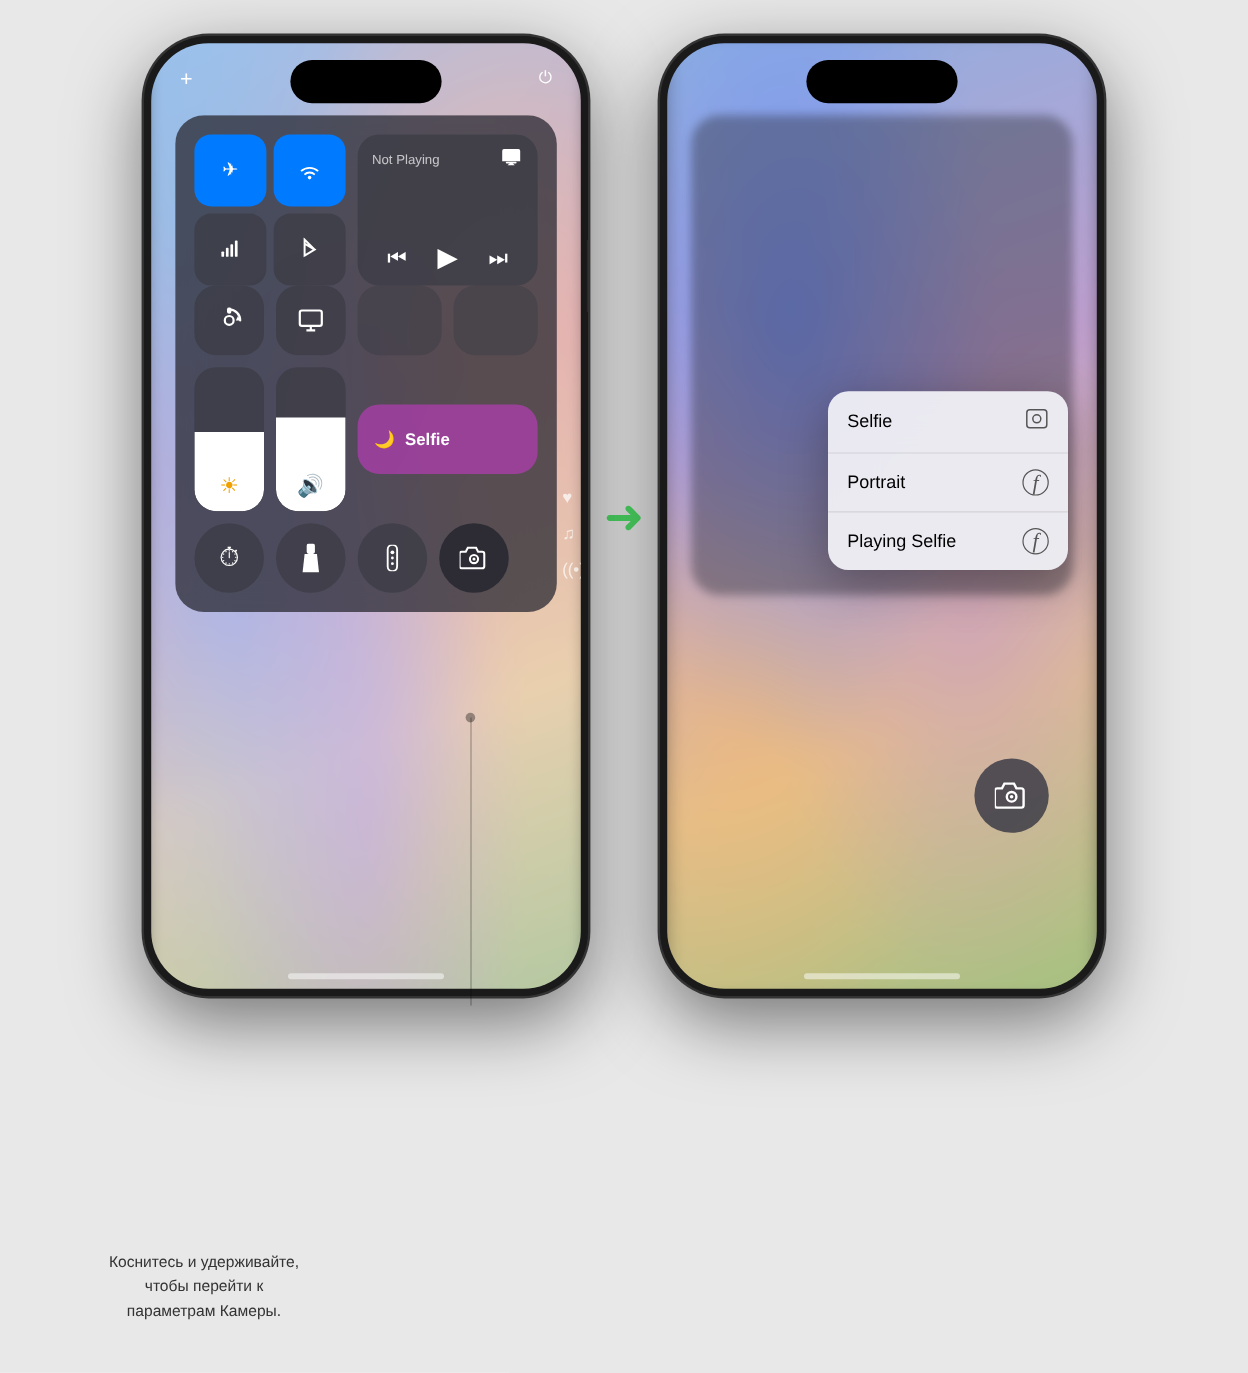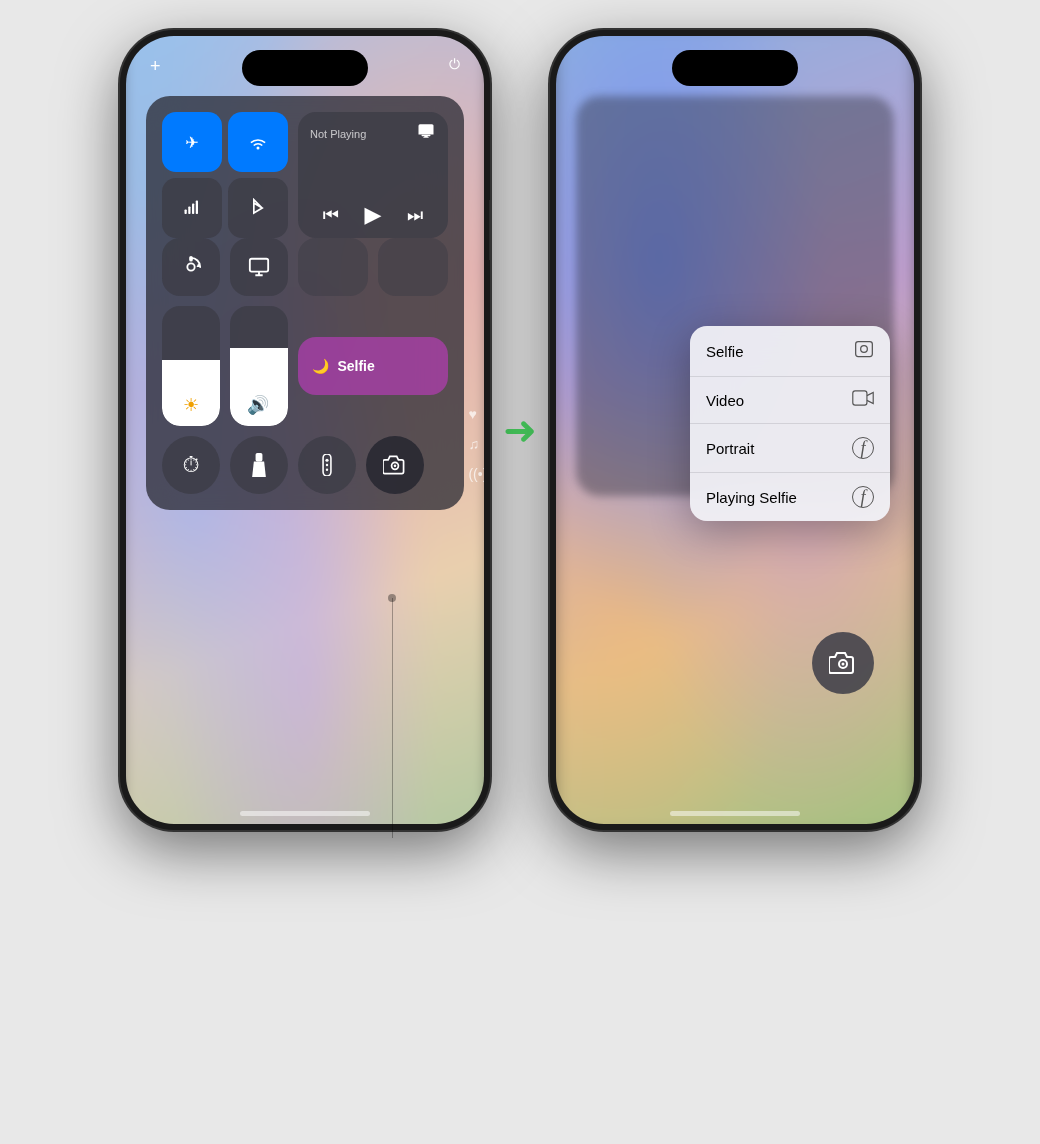--- a/index.html
+++ b/index.html
@@ -533,29 +533,20 @@
         <div class="menu-item">
           <span>Selfie</span>
           <span class="menu-item-icon">
             <svg width="20" height="20" viewBox="0 0 24 24" fill="none" stroke="#555" stroke-width="1.5">
               <rect x="2" y="3" width="20" height="18" rx="3"></rect>
               <circle cx="12" cy="12" r="4"></circle>
             </svg>
           </span>
         </div>
         <div class="menu-item">
-          <span>Video</span>
-          <span class="menu-item-icon">
-            <svg width="22" height="16" viewBox="0 0 28 20" fill="none" stroke="#555" stroke-width="1.5">
-              <rect x="1" y="1" width="18" height="18" rx="3"></rect>
-              <path d="M19 7l8-4v14l-8-4" fill="none" stroke="#555" stroke-width="1.5"></path>
-            </svg>
-          </span>
-        </div>
-        <div class="menu-item">
           <span>Portrait</span>
           <span class="menu-item-icon" style="font-size:18px; color:#555; font-style:italic; border:1.5px solid #555; border-radius:50%; width:22px; height:22px; display:flex; align-items:center; justify-content:center; font-family:serif;">f</span>
         </div>
         <div class="menu-item">
           <span>Playing Selfie</span>
           <span class="menu-item-icon" style="font-size:18px; color:#555; font-style:italic; border:1.5px solid #555; border-radius:50%; width:22px; height:22px; display:flex; align-items:center; justify-content:center; font-family:serif;">f</span>
         </div>
       </div>
 
       <div class="camera-btn-2">
@@ -563,14 +554,21 @@
           <path d="M2 6h4l2-4h8l2 4h4a2 2 0 0 1 2 2v12a2 2 0 0 1-2 2H2a2 2 0 0 1-2-2V8a2 2 0 0 1 2-2z" stroke="white" stroke-width="2"></path>
           <circle cx="14" cy="13" r="4" stroke="white" stroke-width="2"></circle>
           <circle cx="14" cy="13" r="1.5" fill="white"></circle>
         </svg>
       </div>
 
       <div class="home-indicator"></div>
     </div>
   </div>
 
+  <div style="position:absolute; bottom:40px; left:60px; width:220px; text-align:center;">
+    <p style="font-size:13px; color:#333; line-height:1.6;">
+      <span>Коснитесь и удерживайте,</span><br>
+      <span>чтобы перейти к</span><br>
+      <span>параметрам Камеры.</span>
+    </p>
+  </div>
 
 </div>
 
 </body></html>

